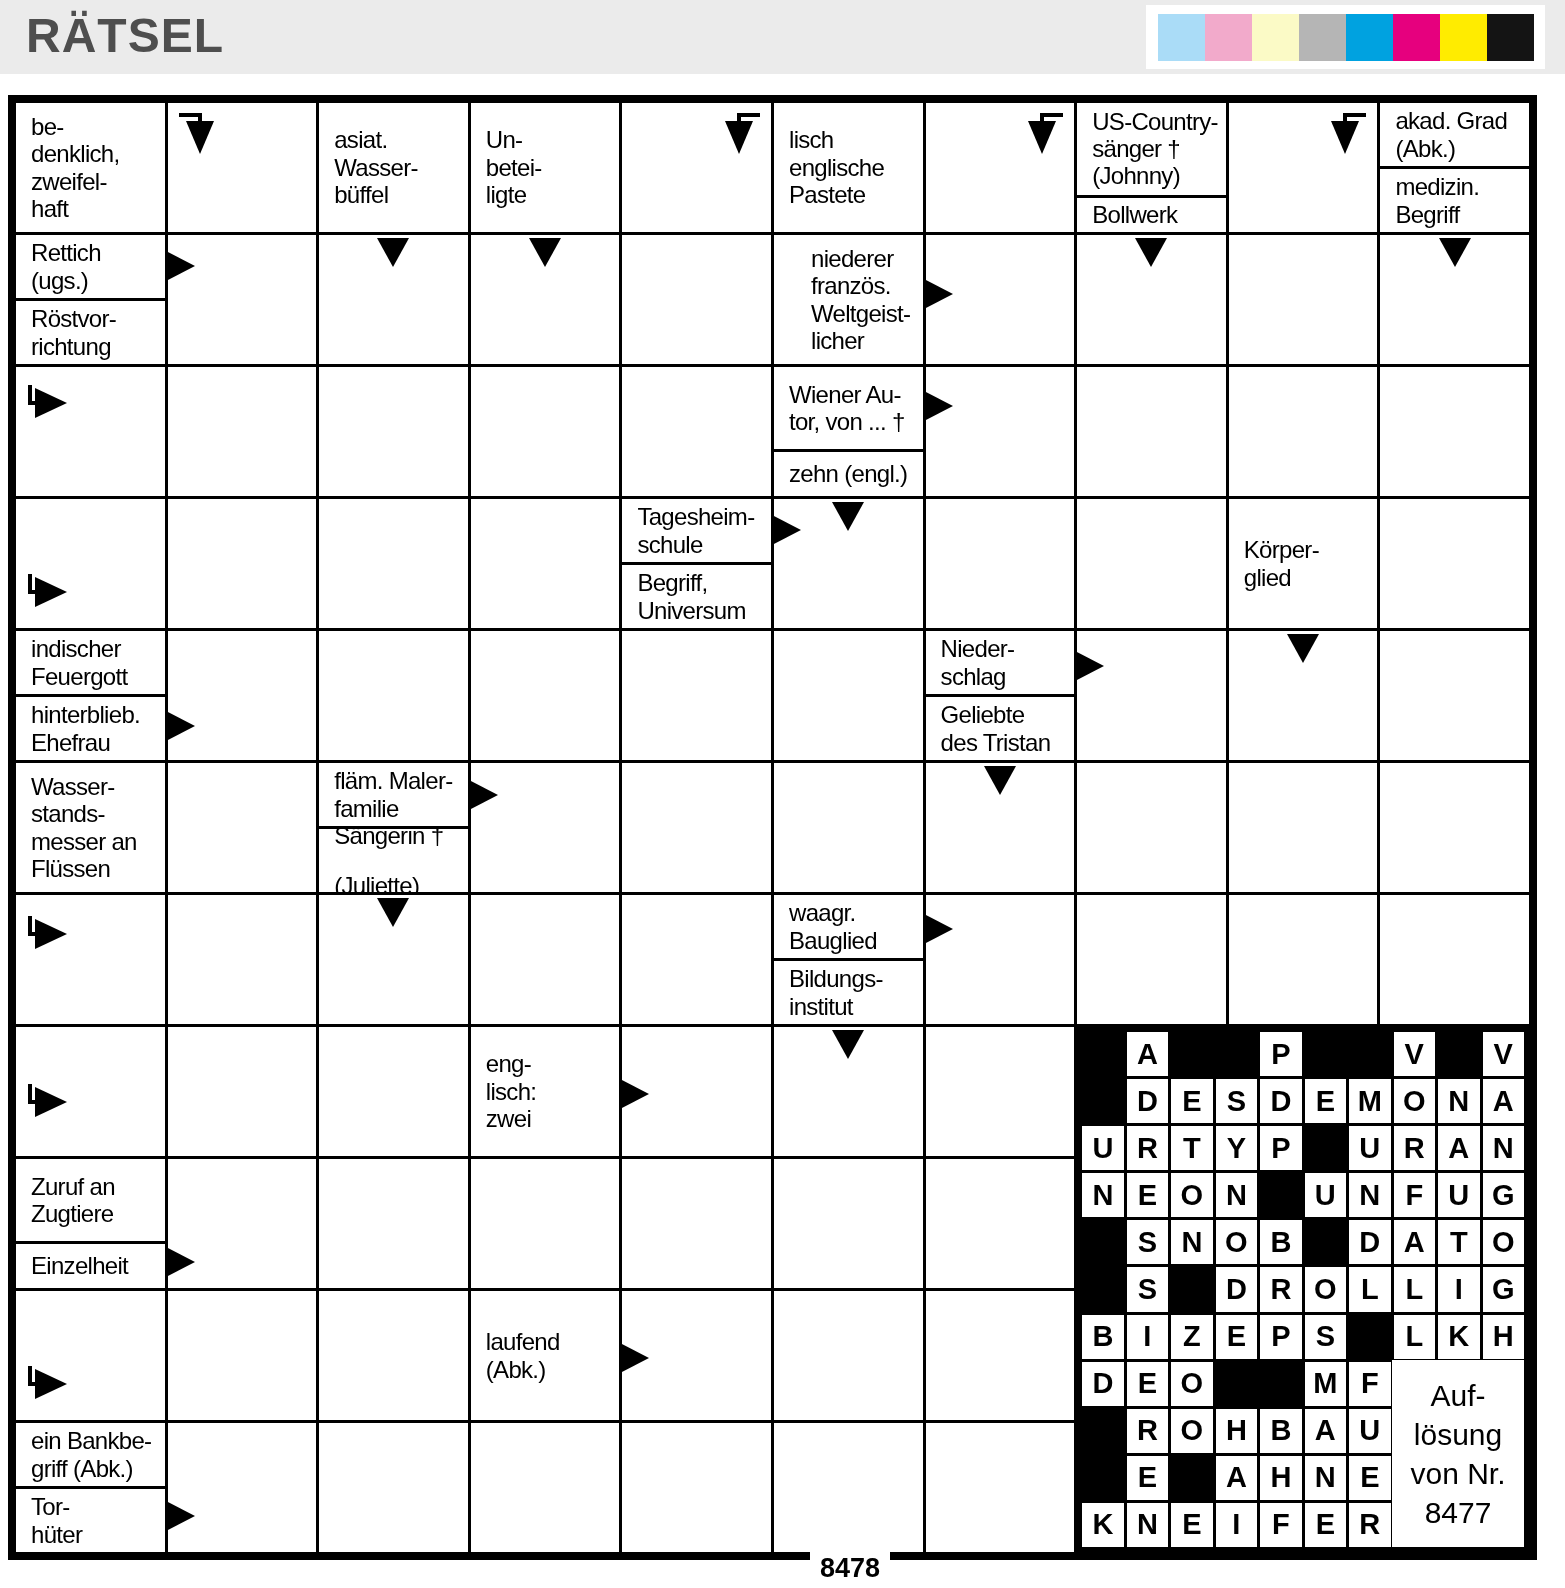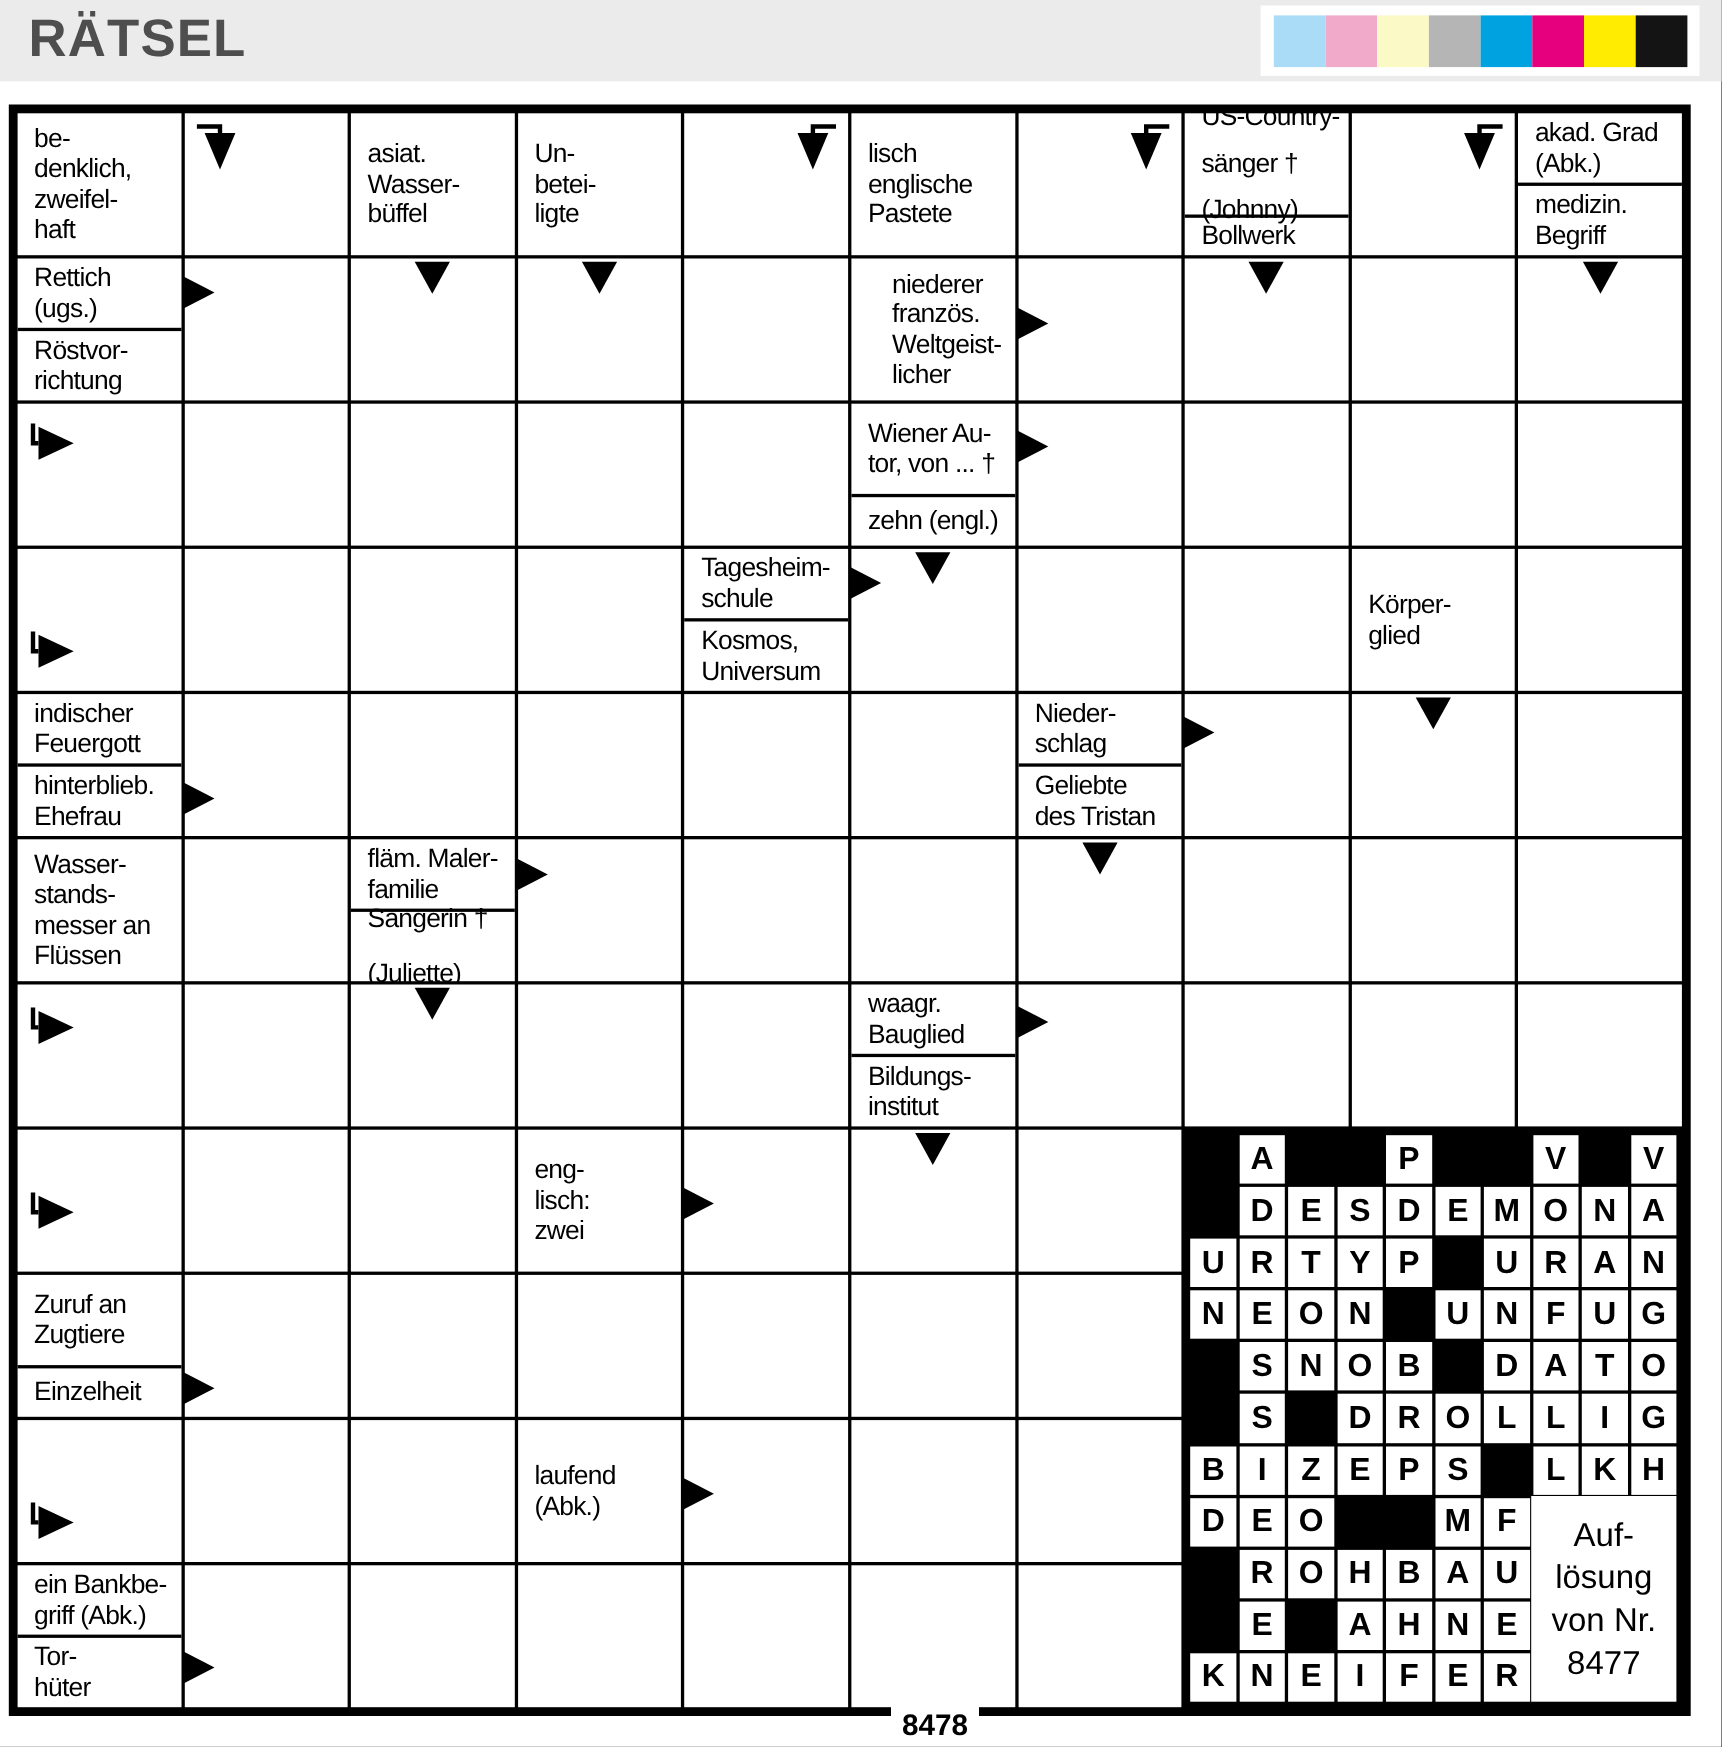--- a/index.html
+++ b/index.html
@@ -228,21 +228,21 @@
         <div class="cl">Pastete</div>
       </div>
     </div>
     <div class="cell" style="grid-area: 1 / 7;">
       <svg width="42" height="50" viewBox="0 0 42 50" class="arr-bend-down" style="right: 8px;">
         <path d="M39 8 H18 V15" fill="none" stroke="#000" stroke-width="4"></path>
         <path d="M4 14 H32 L18 47 Z" fill="#000"></path>
       </svg>
     </div>
     <div class="cell clue" style="grid-area: 1 / 8;">
-      <div class="part" style="flex: 3 1 0px; gap: 15px;">
+      <div class="part" style="flex: 3 1 0px;">
         <div class="cl">US-Country-</div>
         <div class="cl">sänger †</div>
         <div class="cl">(Johnny)</div>
       </div>
       <div class="part" style="flex: 1 1 0px;">
         <div class="cl">Bollwerk</div>
       </div>
     </div>
     <div class="cell" style="grid-area: 1 / 9;">
       <svg width="42" height="50" viewBox="0 0 42 50" class="arr-bend-down" style="right: 8px;">
@@ -331,21 +331,21 @@
     </div>
     <div class="cell" style="grid-area: 4 / 2;"></div>
     <div class="cell" style="grid-area: 4 / 3;"></div>
     <div class="cell" style="grid-area: 4 / 4;"></div>
     <div class="cell clue" style="grid-area: 4 / 5;">
       <div class="part" style="flex: 2 1 0px;">
         <div class="cl">Tagesheim-</div>
         <div class="cl">schule</div>
       </div>
       <div class="part" style="flex: 2 1 0px;">
-        <div class="cl">Kosmos,</div>
+        <div class="cl">Begriff,</div>
         <div class="cl">Universum</div>
       </div>
     </div>
     <div class="cell" style="grid-area: 4 / 6;">
       <div class="arr-right" style="top: 24%;"></div>
       <div class="arr-down"></div>
     </div>
     <div class="cell" style="grid-area: 4 / 7;"></div>
     <div class="cell" style="grid-area: 4 / 8;"></div>
     <div class="cell clue" style="grid-area: 4 / 9;">

